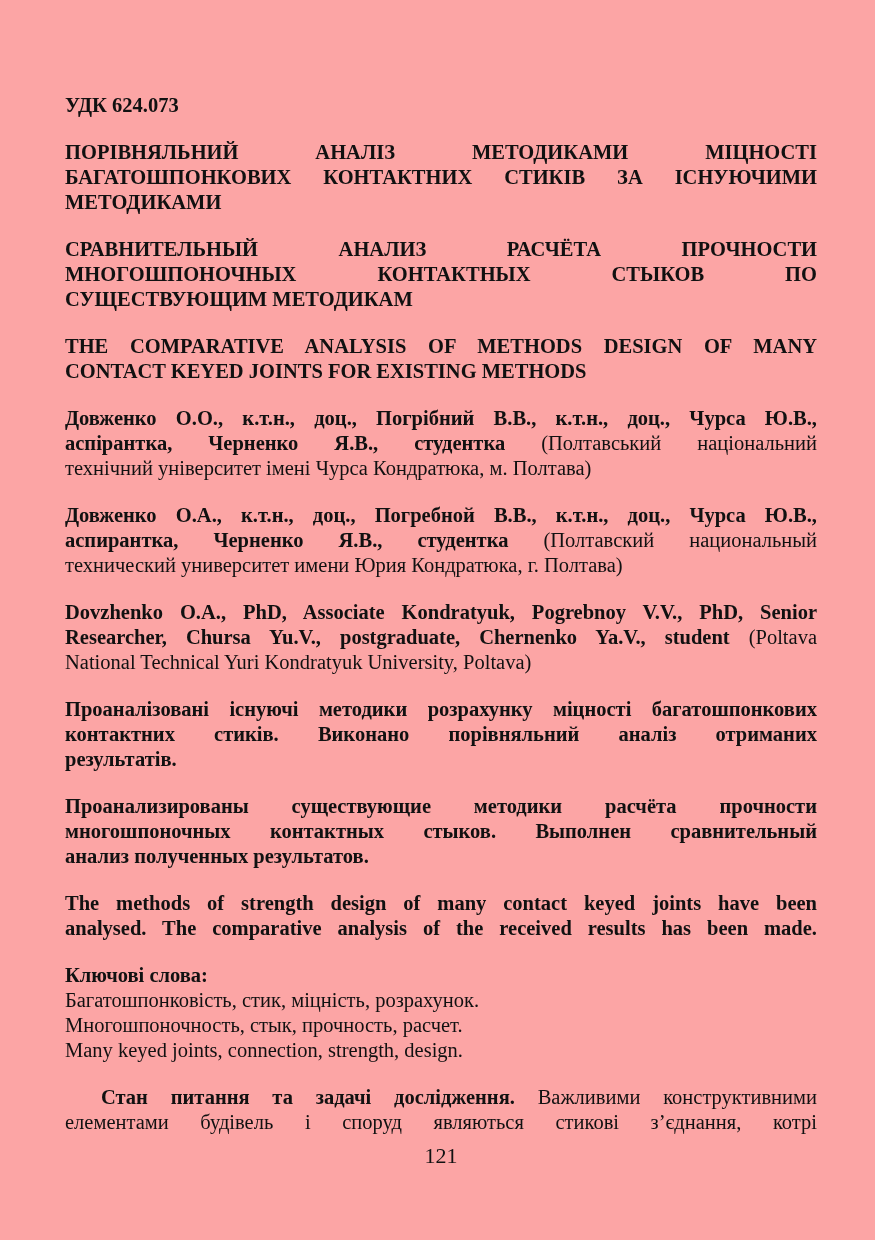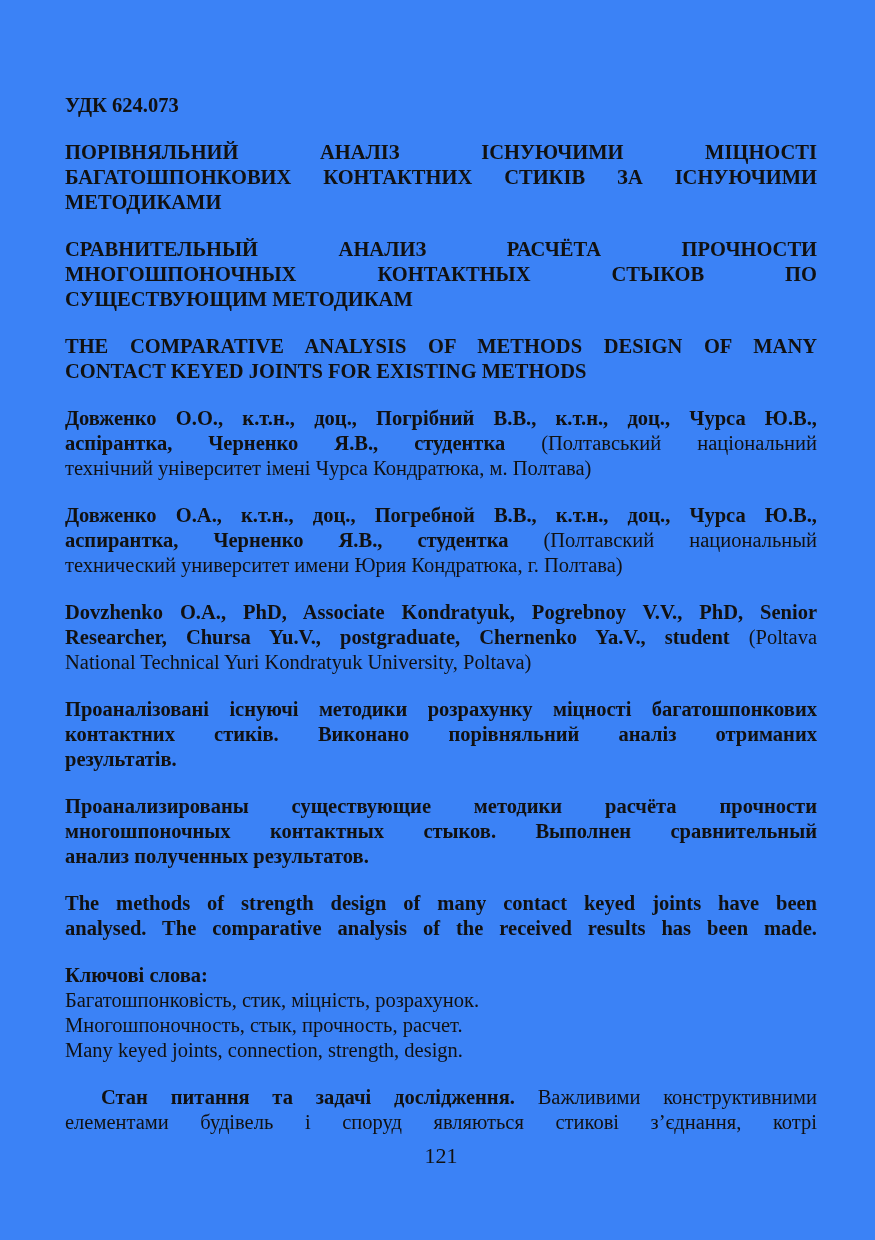--- a/index.html
+++ b/index.html
@@ -4,21 +4,21 @@
 <style>
   html, body {
     margin: 0;
     padding: 0;
     background: #ffffff;
   }
   .page {
     position: relative;
     width: 875px;
     height: 1240px;
-    background: #3b82f6;
+    background: #fca5a5;
     font-family: "Liberation Serif", "DejaVu Serif", serif;
     color: #111111;
     overflow: hidden;
   }
   .content {
     position: absolute;
     left: 65px;
     top: 93px;
     width: 752px;
   }
@@ -51,21 +51,21 @@
 <body>
 
 <div class="page">
   <div class="content">
 
     <div class="blk">
       <div class="ln b">УДК 624.073</div>
     </div>
 
     <div class="blk">
-      <div class="ln b jl">ПОРІВНЯЛЬНИЙ АНАЛІЗ ІСНУЮЧИМИ МІЦНОСТІ</div>
+      <div class="ln b jl">ПОРІВНЯЛЬНИЙ АНАЛІЗ МЕТОДИКАМИ МІЦНОСТІ</div>
       <div class="ln b jl">БАГАТОШПОНКОВИХ КОНТАКТНИХ СТИКІВ ЗА ІСНУЮЧИМИ</div>
       <div class="ln b">МЕТОДИКАМИ</div>
     </div>
 
     <div class="blk">
       <div class="ln b jl">СРАВНИТЕЛЬНЫЙ АНАЛИЗ РАСЧЁТА ПРОЧНОСТИ</div>
       <div class="ln b jl">МНОГОШПОНОЧНЫХ КОНТАКТНЫХ СТЫКОВ ПО</div>
       <div class="ln b">СУЩЕСТВУЮЩИМ МЕТОДИКАМ</div>
     </div>
 

